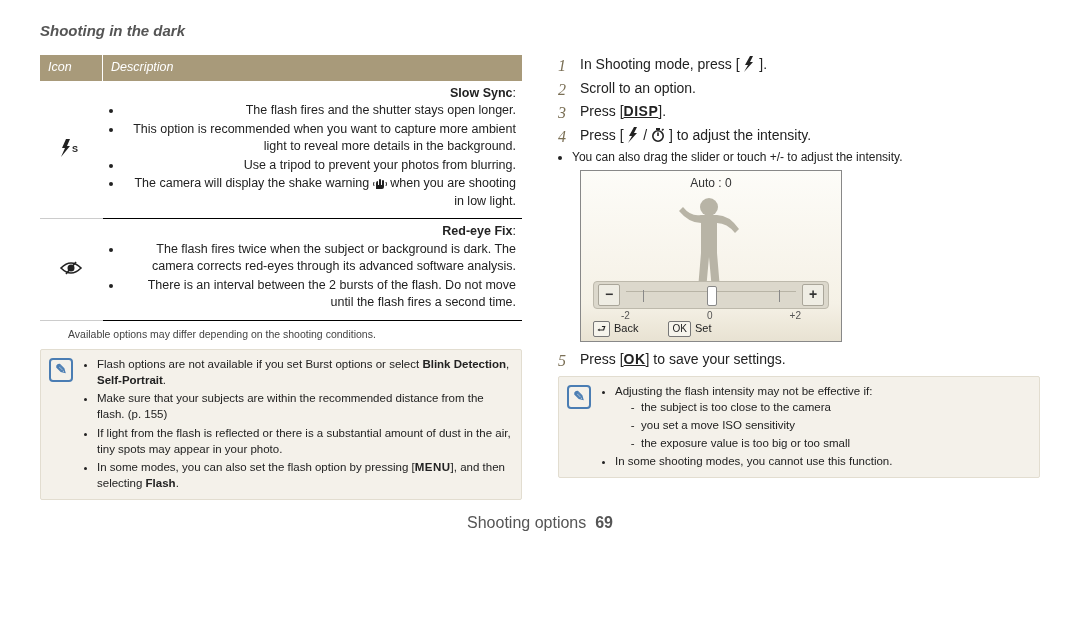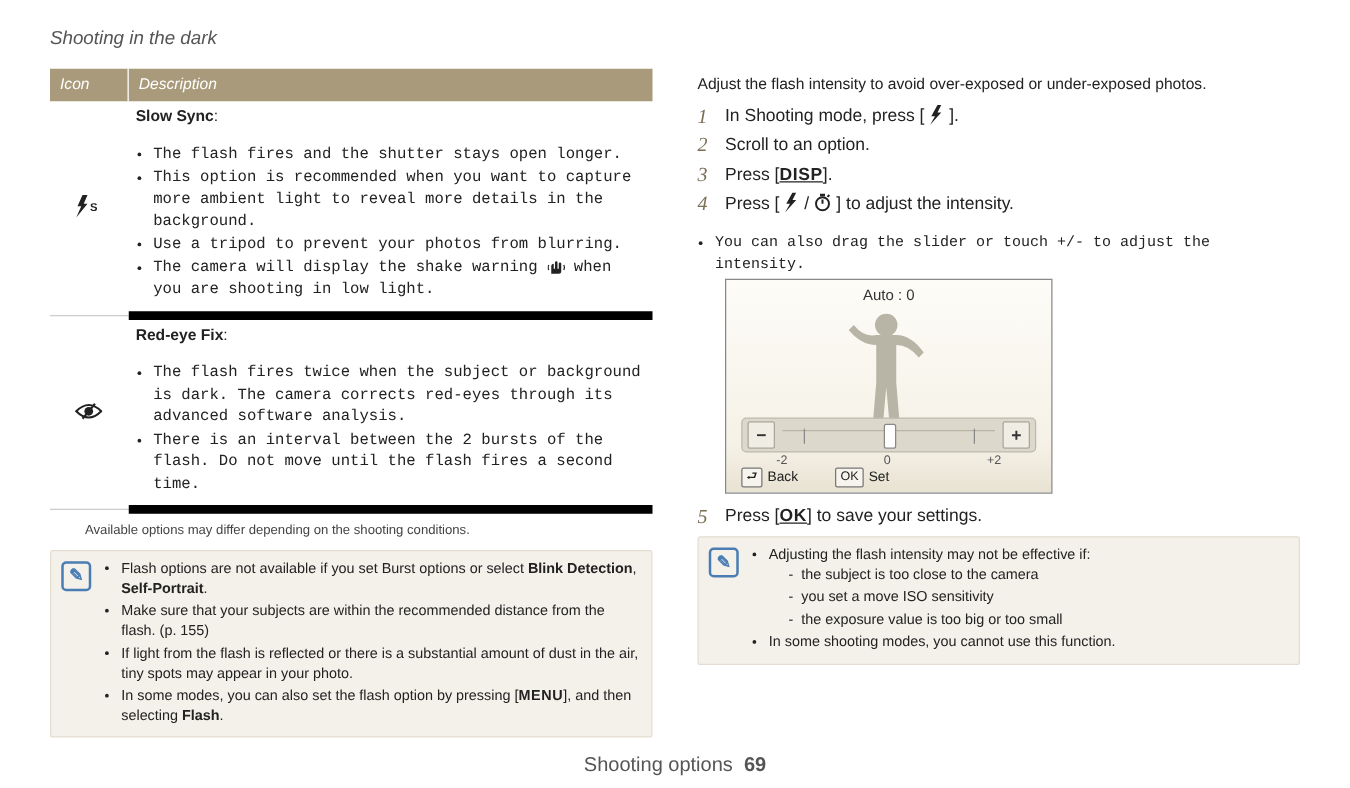--- a/index.html
+++ b/index.html
@@ -12,20 +12,21 @@
     height: 630px;
     box-sizing: border-box;
     padding: 20px 40px 0 40px;
     background: #fff;
   }
   .page-title {
     font-style: italic;
     font-size: 15px;
     color: #555;
     margin-bottom: 14px;
+    font-weight: bold;
   }
   .cols {
     display: flex;
     gap: 36px;
   }
   .left, .right {
     flex: 1;
     min-width: 0;
   }
   table.flash-table {
@@ -44,25 +45,26 @@
   }
   .th-icon { width: 46px; border-right: 1px solid #fff; }
   td.icon-cell {
     width: 46px;
     text-align: center;
     vertical-align: middle;
     border-bottom: 1px solid #ccc;
   }
   td.desc-cell {
     padding: 4px 6px 6px 6px;
-    border-bottom: 7px solid #000000;
+    border-bottom: 1px solid #000000;
     vertical-align: top;
+    text-align: right;
   }
   .opt-title { font-weight: bold; }
-  ul.bullets { margin: 13px 0 2px 14px; padding: 0; font-family: Liberation Mono, monospace; }
+  ul.bullets { margin: 0 0 2px 14px; padding: 0; }
   ul.bullets li { margin-bottom: 1px; }
   .footnote {
     font-size: 10.5px;
     color: #444;
     margin: 6px 0 8px 28px;
   }
   .note-box {
     display: flex;
     background: #f4f1ea;
     border: 1px solid #e2ddd0;
@@ -307,21 +309,20 @@
         <li>Make sure that your subjects are within the recommended distance from the flash. (p. 155)</li>
         <li>If light from the flash is reflected or there is a substantial amount of dust in the air, tiny spots may appear in your photo.</li>
         <li>
           <span>In some modes, you can also set the flash option by pressing [</span><span class="menu-label">MENU</span><span>], and then selecting </span><b>Flash</b><span>.</span>
         </li>
       </ul>
     </div>
   </div>
 
   <div class="right">
-    <div class="sect-intro">Adjust the flash intensity to avoid over-exposed or under-exposed photos.</div>
 
     <ol class="steps">
       <li>
         <span>In Shooting mode, press [</span><span>
           <svg class="inline-icon" width="12" height="16" viewBox="0 0 12 16">
               <path d="M7 0 L2 9 L5 9 L1 16 L10 6 L7 6 L10 0 Z" fill="#222"></path>
             </svg>
         </span><span>].</span>
       </li>
       <li>Scroll to an option.</li>

